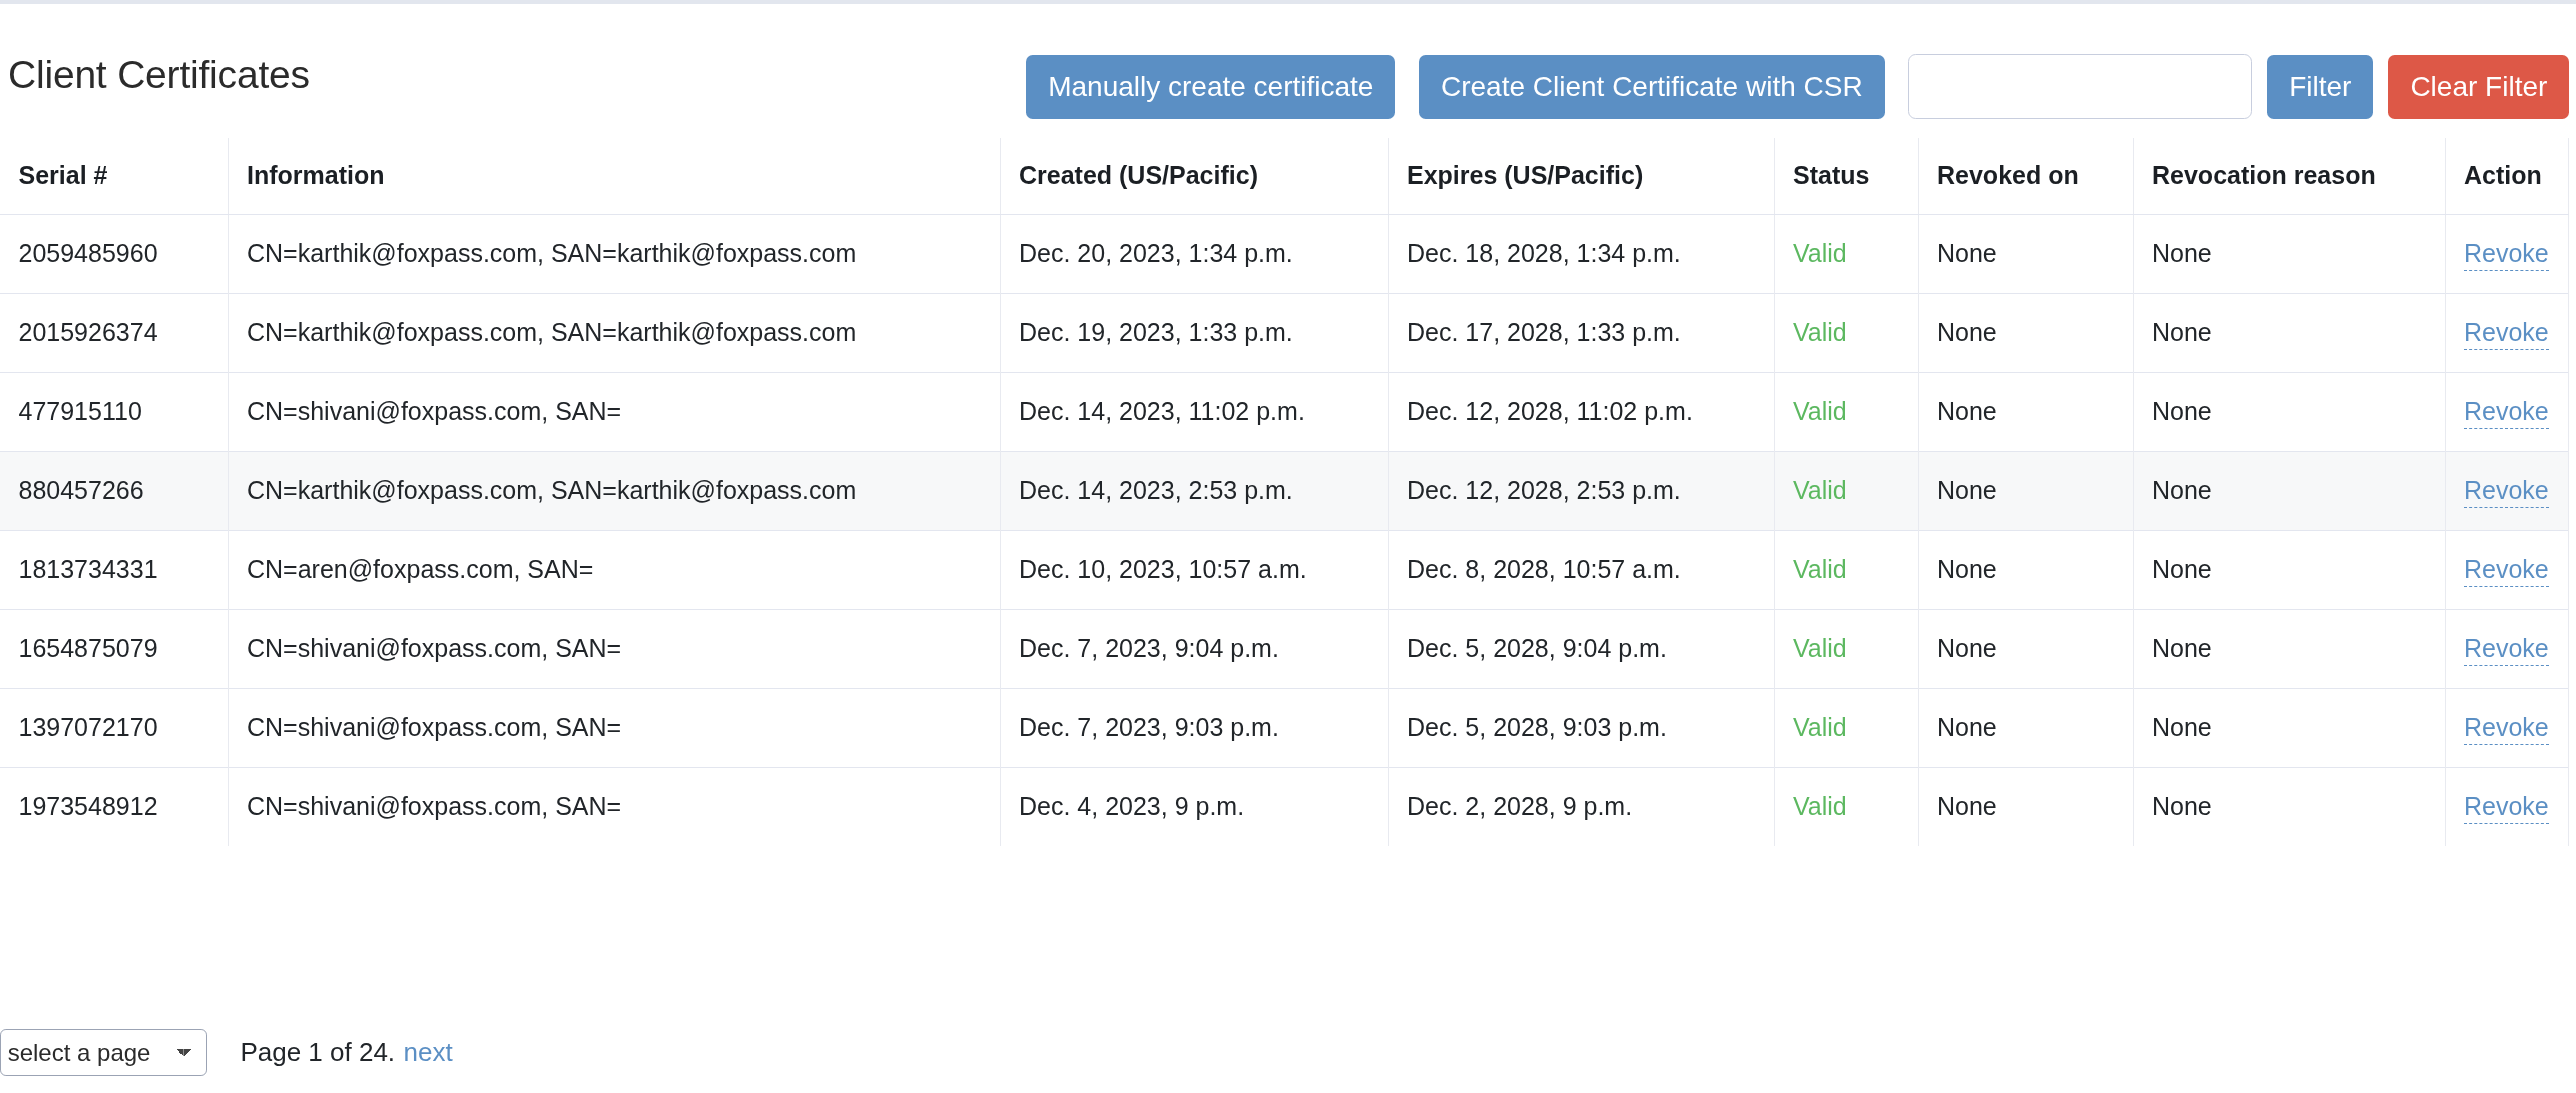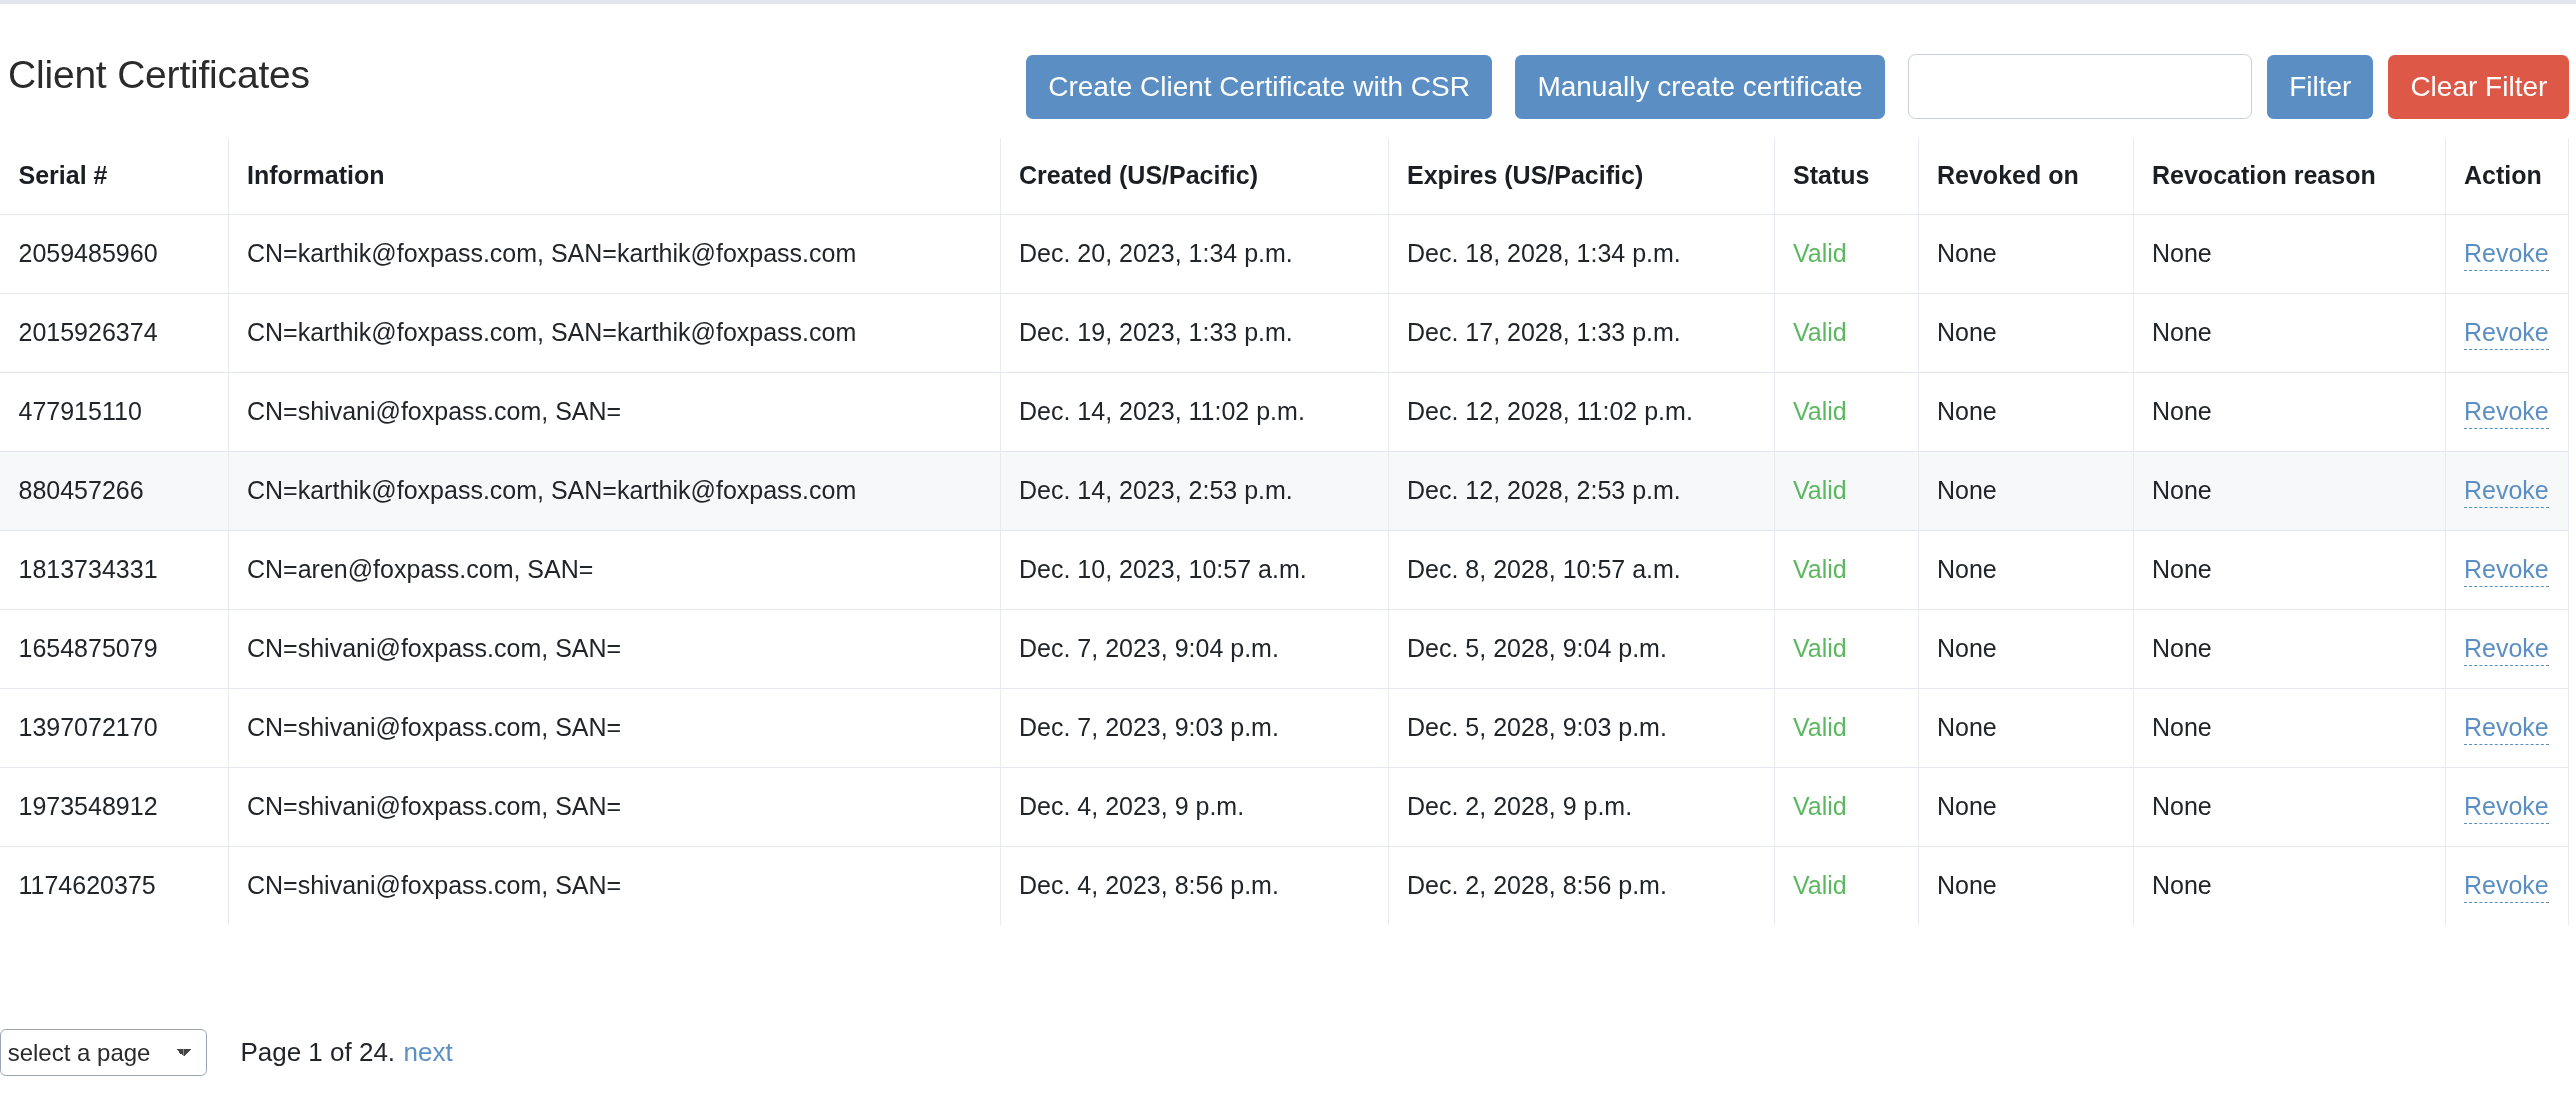--- a/index.html
+++ b/index.html
@@ -194,22 +194,22 @@
 </style>
 </head>
 <body>
 
 <div class="page">
 
   <div class="header">
     <div class="page-title">Client Certificates</div>
 
     <div class="header-actions">
+      <button class="btn btn-primary btn-mr">Manually create certificate</button>
       <button class="btn btn-primary btn-mr">Create Client Certificate with CSR</button>
-      <button class="btn btn-primary btn-mr">Manually create certificate</button>
       <input class="filter-input" type="text" placeholder="" value="" style="">
       <button class="btn btn-primary btn-filter">Filter</button>
       <button class="btn btn-danger">Clear Filter</button>
     </div>
   </div>
 
   <div class="table-wrap">
     <table class="cert-table">
       <thead>
         <tr>
@@ -297,30 +297,20 @@
           <tr>
             <td class="col-serial">1973548912</td>
             <td class="col-info">CN=shivani@foxpass.com, SAN=</td>
             <td class="col-created">Dec. 4, 2023, 9 p.m.</td>
             <td class="col-expires">Dec. 2, 2028, 9 p.m.</td>
             <td class="col-status"><span class="status-valid">Valid</span></td>
             <td class="col-revoked">None</td>
             <td class="col-reason">None</td>
             <td class="col-action"><a class="revoke-link">Revoke</a></td>
           </tr>
-          <tr>
-            <td class="col-serial">1174620375</td>
-            <td class="col-info">CN=shivani@foxpass.com, SAN=</td>
-            <td class="col-created">Dec. 4, 2023, 8:56 p.m.</td>
-            <td class="col-expires">Dec. 2, 2028, 8:56 p.m.</td>
-            <td class="col-status"><span class="status-valid">Valid</span></td>
-            <td class="col-revoked">None</td>
-            <td class="col-reason">None</td>
-            <td class="col-action"><a class="revoke-link">Revoke</a></td>
-          </tr>
         </tbody>
     </table>
   </div>
 
   <div class="footer">
     <select class="page-select" id="page-select"><option>select a page</option></select>
     <span class="page-info">
       <span>Page 1 of 24.</span><a class="next-link">next</a>
     </span>
   </div>

